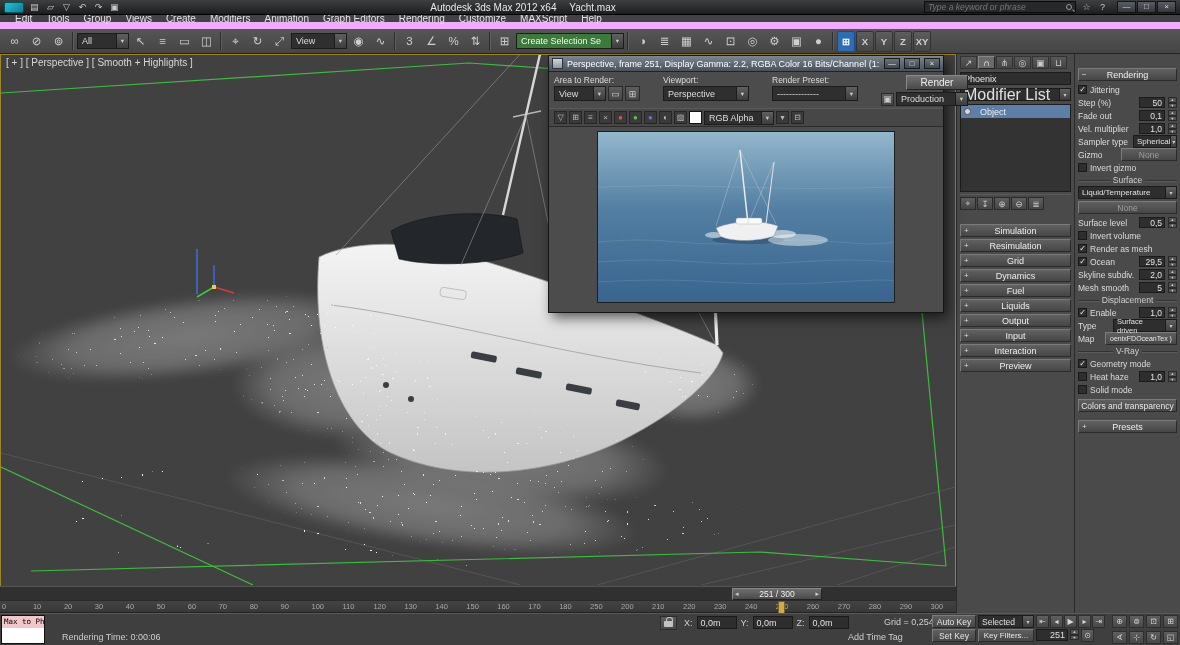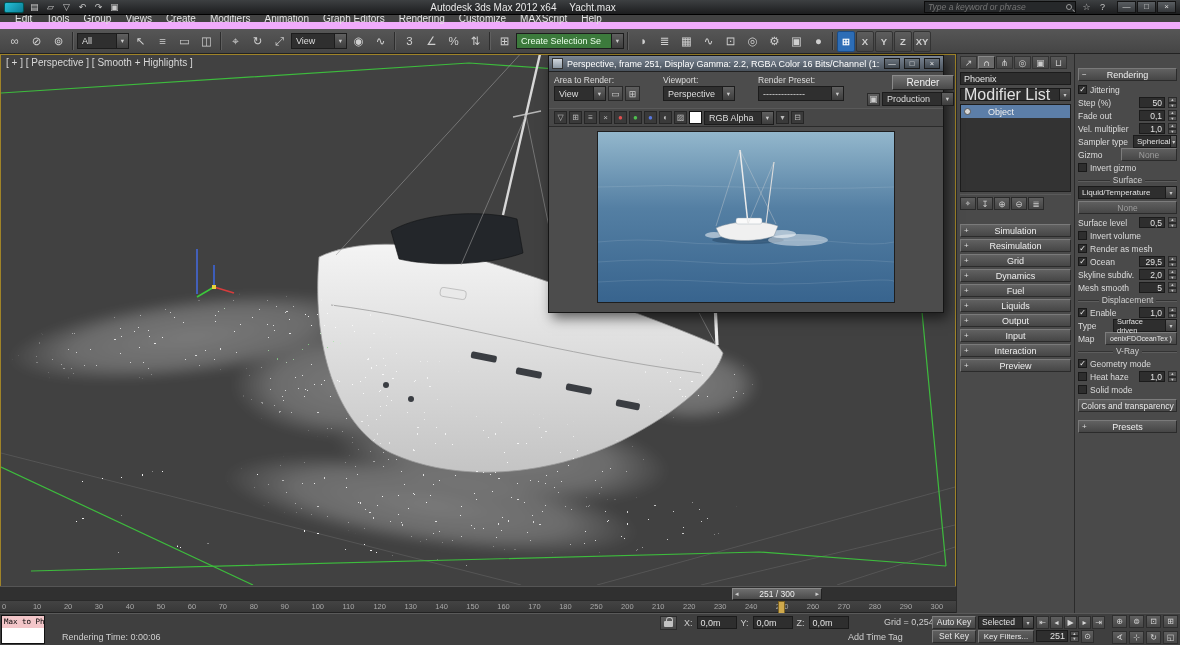--- a/index.html
+++ b/index.html
@@ -59,21 +59,21 @@
   .swatch{width:13px;height:13px;background:#fff;border:1px solid #111;}
   .rwin-img{margin:4px auto 0 auto;width:298px;height:172px;border:1px solid #1e1e1e;background:#333;}
 
   
   .cmdpanel{position:absolute;left:956px;top:54px;width:118px;height:559px;background:#4a4a4a;border-left:1px solid #2b2b2b;padding:2px 3px;z-index:5;}
   .cp-tabs{display:flex;gap:1px;margin-bottom:3px;}
   .cp-tabs .tabico{width:17px;height:13px;display:flex;align-items:center;justify-content:center;font-size:9px;color:#ccc;background:linear-gradient(#585858,#454545);border:1px solid #333;}
   .cp-tabs .tabico.active{background:#6a6a6a;border-color:#888 #222 #222 #888;color:#fff;}
   .namefield{height:13px;background:#2e2e2e;border:1px solid #1c1c1c;font-size:9px;color:#e6e6e6;padding:0 3px;line-height:12px;margin-bottom:3px;}
   .stack{height:88px;background:#333;border:1px solid #1d1d1d;margin-top:3px;overflow:hidden;}
-  .stackrow{height:13px;display:flex;align-items:center;gap:17px;font-size:9px;color:#eee;padding:0 3px;}
+  .stackrow{height:13px;display:flex;align-items:center;gap:9px;font-size:9px;color:#eee;padding:0 3px;}
   .stackrow.selected{background:#5c7ea8;}
   .stackrow .bulb{width:7px;height:7px;border-radius:50%;background:#d8d8d8;border:1px solid #555;flex:none;}
   .stacktools{display:flex;gap:1px;margin-top:2px;border-top:1px solid #5a5a5a;padding-top:2px;}
   .stacktools .mini-ic{width:16px;height:13px;font-size:8.5px;}
   .cp-rollouts{margin-top:14px;}
   .rollout{height:13px;background:linear-gradient(#616161,#464646);border:1px solid;border-color:#7a7a7a #2b2b2b #2b2b2b #7a7a7a;font-size:9px;color:#efefef;display:flex;align-items:center;justify-content:center;position:relative;margin-bottom:2px;}
   .rollout .arr{position:absolute;left:3px;font-size:8px;color:#ddd;top:0;line-height:12px;}
 
   
   .rightpanel{position:absolute;left:1074px;top:54px;width:106px;height:559px;background:#4a4a4a;border-left:1px solid #2b2b2b;padding:14px 3px 2px 3px;z-index:5;font-size:8.5px;}
@@ -106,21 +106,21 @@
   .sel-field{position:absolute;left:60px;top:2px;width:300px;height:13px;background:#323232;border:1px solid #1e1e1e;font-size:9px;color:#cfcfcf;padding:0 4px;line-height:12px;}
   .prompt{position:absolute;left:62px;top:18px;font-size:9px;color:#cfcfcf;}
   .lockbtn{position:absolute;left:660px;top:2px;width:17px;height:14px;background:linear-gradient(#5d5d5d,#464646);border:1px solid #2b2b2b;display:flex;align-items:flex-end;justify-content:center;padding-bottom:2px;}
   .lock{width:9px;height:6px;background:#c2c2c2;border-radius:1px;position:relative;}
   .lock::before{content:"";position:absolute;left:1.5px;top:-4px;width:5px;height:4px;border:1.4px solid #c2c2c2;border-bottom:none;border-radius:3px 3px 0 0;}
   .coords{position:absolute;left:684px;top:2px;display:flex;gap:4px;align-items:center;font-size:9px;color:#cfcfcf;}
   .coords .cfield{width:40px;height:13px;background:#2e2e2e;border:1px solid #1b1b1b;color:#e0e0e0;padding:0 3px;line-height:12px;font-size:9px;}
   .gridlbl{position:absolute;left:848px;top:3px;font-size:9px;color:#cfcfcf;margin-left:36px;}
   .timetag{position:absolute;left:848px;top:18px;font-size:9px;color:#cfcfcf;}
   .anim{position:absolute;left:932px;top:1px;width:178px;height:30px;}
-  .anim .r1,.anim .r2{display:flex;gap:2px;align-items:center;height:14px;}
+  .anim .r1,.anim .r2{display:flex;gap:2px;align-items:flex-start;height:14px;}
   .akey{width:44px;height:13px;background:linear-gradient(#5f5f5f,#474747);border:1px solid;border-color:#7c7c7c #2b2b2b #2b2b2b #7c7c7c;color:#e8e8e8;font-size:8.5px;display:flex;align-items:center;justify-content:center;}
   .pbico{width:13px;height:13px;background:linear-gradient(#5f5f5f,#474747);border:1px solid #2e2e2e;color:#d8d8d8;font-size:8px;display:flex;align-items:center;justify-content:center;}
   .framefield{width:32px;height:12px;background:#2e2e2e;border:1px solid #1b1b1b;color:#e0e0e0;font-size:9px;text-align:right;padding:0 2px;line-height:11px;}
   .nav{position:absolute;left:1112px;top:1px;width:67px;height:30px;display:grid;grid-template-columns:repeat(4,1fr);gap:1px;}
   .nav .pbico{width:15px;height:13px;}
 </style>
 </head>
 <body>
 
 <div class="titlebar">
@@ -364,21 +364,21 @@
         <div class="dd" style="width:52px;height:15px;">
           <span>View</span>
           <span class="darr">▾</span>
         </div>
         <span class="mini-ic">▭</span>
         <span class="mini-ic">⊞</span>
       </div>
     </div>
     <div class="fieldcol">
       <div class="cap">Viewport:</div>
-      <div class="dd" style="width:72px;height:15px;">
+      <div class="dd" style="width:86px;height:15px;">
         <span>Perspective</span>
         <span class="darr">▾</span>
       </div>
     </div>
     <div class="fieldcol">
       <div class="cap">Render Preset:</div>
       <div class="dd" style="width:86px;height:15px;">
         <span>--------------</span>
         <span class="darr">▾</span>
       </div>

